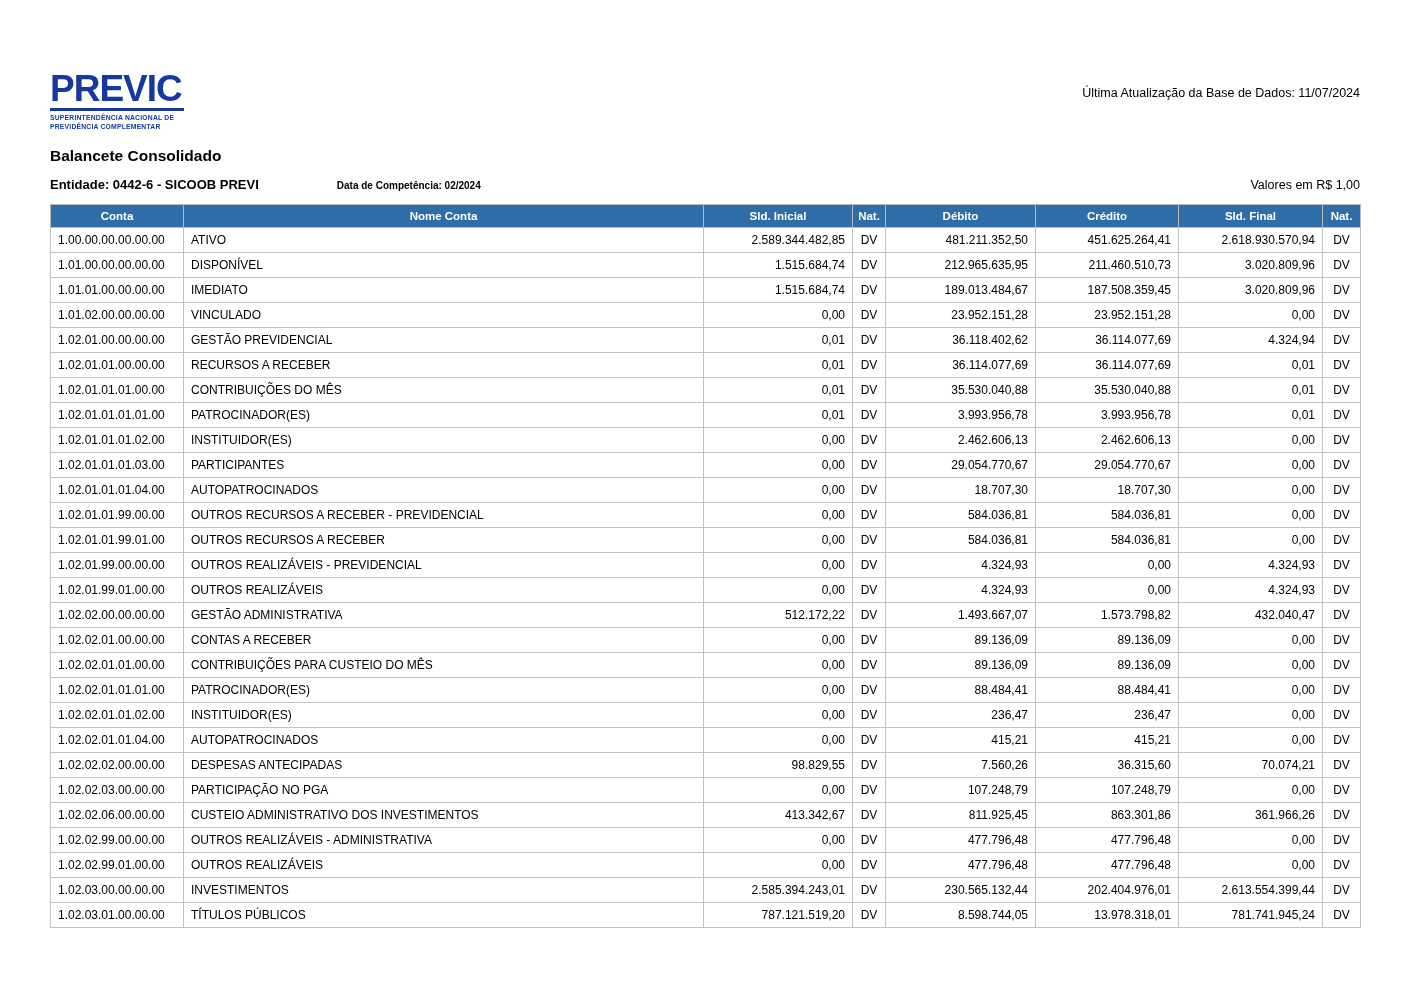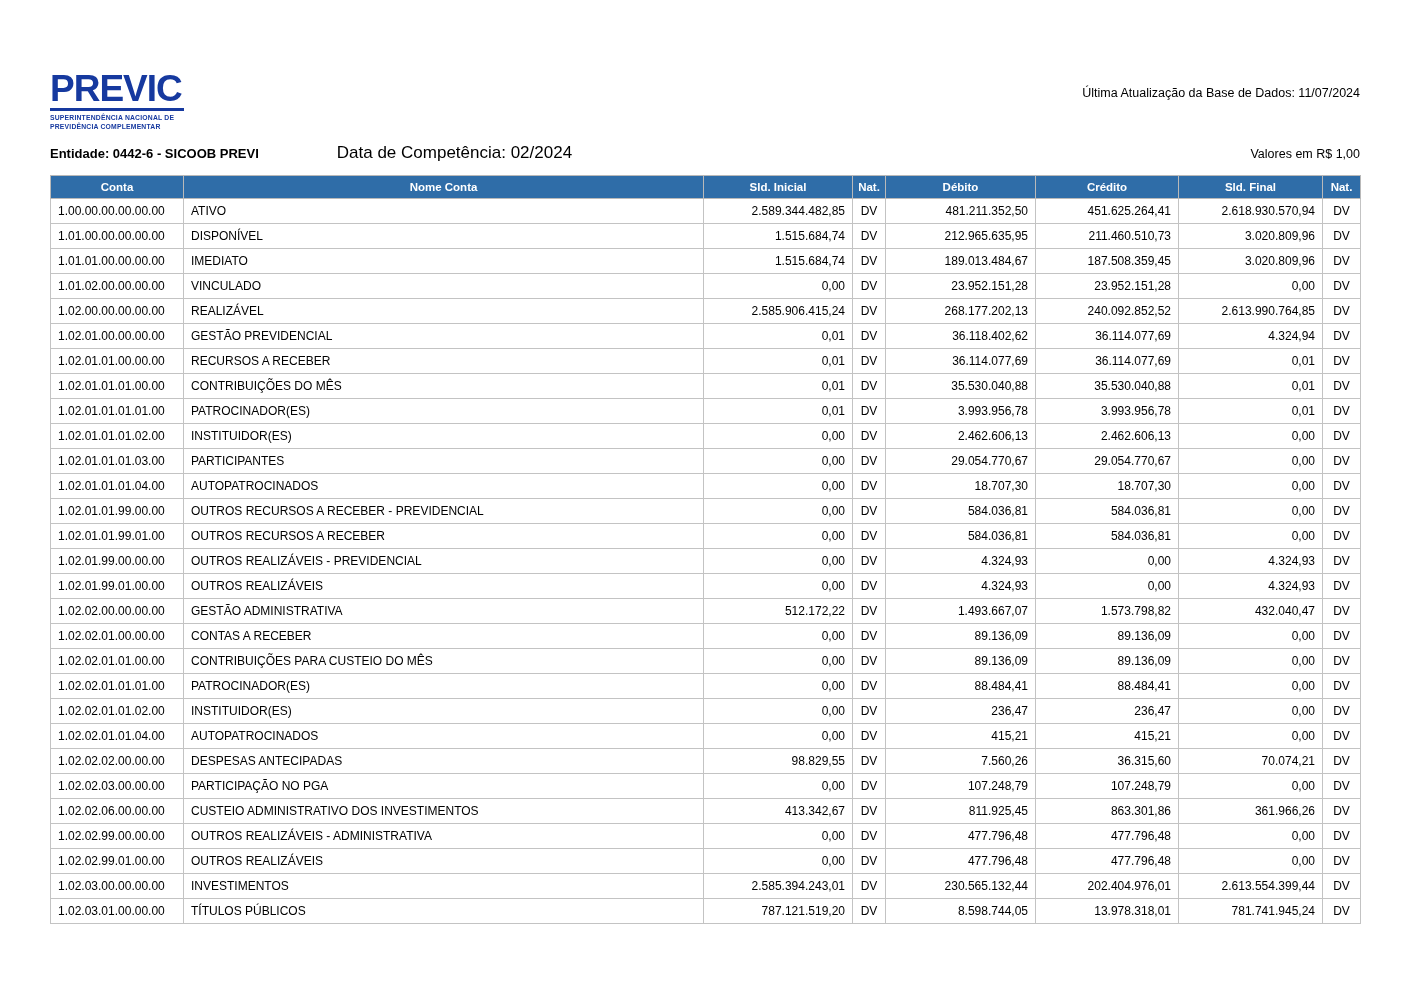--- a/index.html
+++ b/index.html
@@ -64,21 +64,21 @@
     font-size: 15.5px;
     font-weight: bold;
   }
   .meta-row {
     display: flex;
     align-items: baseline;
     width: 1310px;
     margin-top: 12px;
   }
   .entity { font-size: 13px; font-weight: bold; white-space: nowrap; }
-  .competence { font-size: 17px; font-weight: normal; margin-left: 78px; white-space: nowrap; }
+  .competence { font-size: 10px; font-weight: bold; margin-left: 78px; white-space: nowrap; }
   .currency-note { margin-left: auto; font-size: 12.5px; white-space: nowrap; }
 
   
   table.balancete {
     margin-top: 12px;
     width: 1310px;
     border-collapse: collapse;
     table-layout: fixed;
     padding-left: 12px;
   }
@@ -116,20 +116,21 @@
       <div class="logo-word">PREVIC</div>
       <div class="logo-rule"></div>
       <div class="logo-sub">
         <div>SUPERINTENDÊNCIA NACIONAL DE</div>
         <div>PREVIDÊNCIA COMPLEMENTAR</div>
       </div>
     </div>
     <div class="last-update">Última Atualização da Base de Dados: 11/07/2024</div>
   </div>
 
+  <div class="report-title">Balancete Consolidado</div>
 
   <div class="meta-row">
     <span class="entity">Entidade: 0442-6 - SICOOB PREVI</span>
     <span class="competence">Data de Competência: 02/2024</span>
     <span class="currency-note">Valores em R$ 1,00</span>
   </div>
 
   <table class="balancete">
     <colgroup>
       <col style="width:133px">
@@ -188,30 +189,20 @@
           <td class="col-conta">1.01.02.00.00.00.00</td>
           <td class="col-nome">VINCULADO</td>
           <td class="col-num">0,00</td>
           <td class="col-nat">DV</td>
           <td class="col-num">23.952.151,28</td>
           <td class="col-num">23.952.151,28</td>
           <td class="col-num">0,00</td>
           <td class="col-nat">DV</td>
         </tr>
         <tr>
-          <td class="col-conta">1.02.00.00.00.00.00</td>
-          <td class="col-nome">REALIZÁVEL</td>
-          <td class="col-num">2.585.906.415,24</td>
-          <td class="col-nat">DV</td>
-          <td class="col-num">268.177.202,13</td>
-          <td class="col-num">240.092.852,52</td>
-          <td class="col-num">2.613.990.764,85</td>
-          <td class="col-nat">DV</td>
-        </tr>
-        <tr>
           <td class="col-conta">1.02.01.00.00.00.00</td>
           <td class="col-nome">GESTÃO PREVIDENCIAL</td>
           <td class="col-num">0,01</td>
           <td class="col-nat">DV</td>
           <td class="col-num">36.118.402,62</td>
           <td class="col-num">36.114.077,69</td>
           <td class="col-num">4.324,94</td>
           <td class="col-nat">DV</td>
         </tr>
         <tr>

